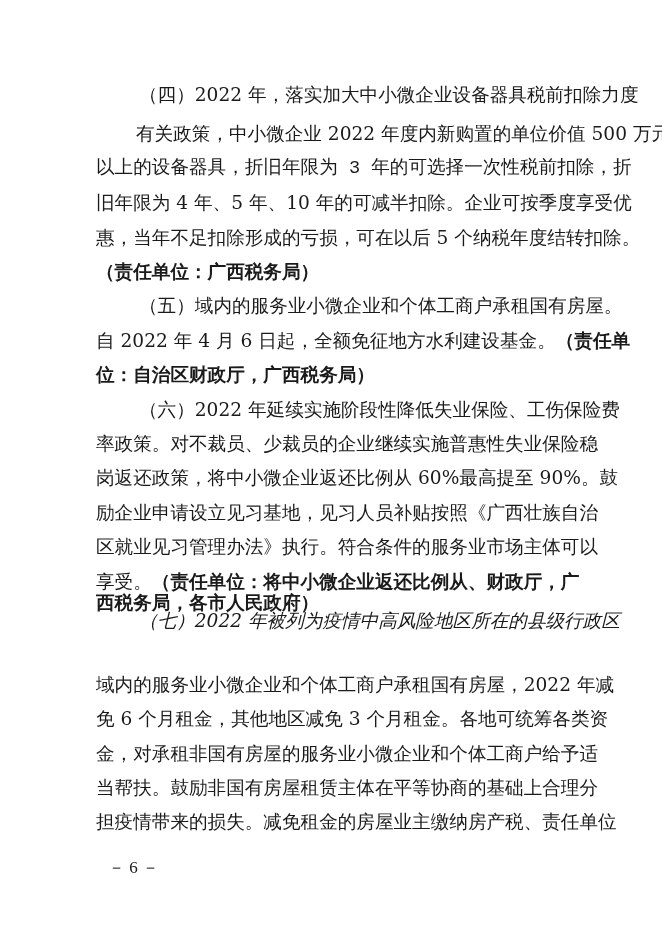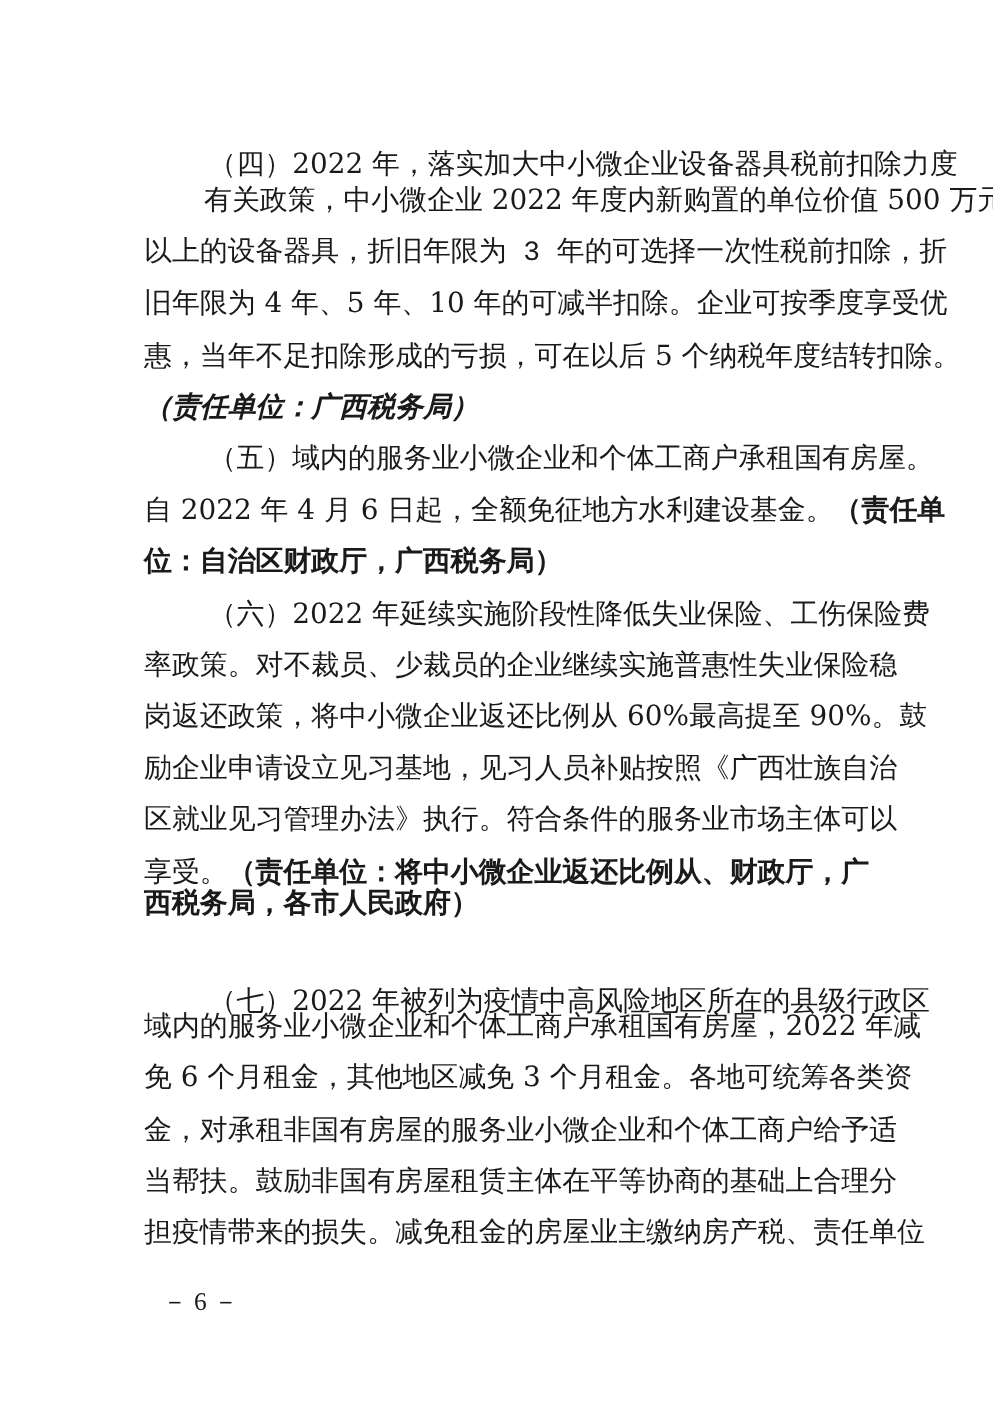--- a/index.html
+++ b/index.html
@@ -21,37 +21,37 @@
   .pagenum {
     position: absolute; left: 108px; top: 856px; font-size: 17px; line-height: 24px;
     font-family: "Liberation Serif", serif; color: #1a1a1a;
   }
 </style>
 </head>
 <body>
 
 <div class="page">
   <div id="lines">
-      <div class="line indent" style="top: 93px;"><span>（四）2022 年，落实加大中小微企业设备器具税前扣除力度</span></div>
+      <div class="line indent" style="top: 78px;"><span>（四）2022 年，落实加大中小微企业设备器具税前扣除力度</span></div>
       <div class="line" style="top: 117.4px; margin-left: 40px;"><span>有关政策，中小微企业 2022 年度内新购置的单位价值 500 万元</span></div>
       <div class="line" style="top: 151.8px; font-family: Liberation Mono, monospace;"><span>以上的设备器具，折旧年限为 3 年的可选择一次性税前扣除，折</span></div>
       <div class="line" style="top: 186.2px;"><span>旧年限为 4 年、5 年、10 年的可减半扣除。企业可按季度享受优</span></div>
       <div class="line" style="top: 220.6px;"><span>惠，当年不足扣除形成的亏损，可在以后 5 个纳税年度结转扣除。</span></div>
-      <div class="line last" style="top: 255px; font-style: italic;"><span class="b">（责任单位：广西税务局）</span></div>
+      <div class="line last" style="top: 255px;"><span class="b">（责任单位：广西税务局）</span></div>
       <div class="line indent" style="top: 289.4px;"><span>（五）域内的服务业小微企业和个体工商户承租国有房屋。</span></div>
       <div class="line" style="top: 323.8px;"><span>自 2022 年 4 月 6 日起，全额免征地方水利建设基金。</span><span class="b">（责任单</span></div>
       <div class="line last" style="top: 358.2px;"><span class="b">位：自治区财政厅，广西税务局）</span></div>
       <div class="line indent" style="top: 392.6px;"><span>（六）2022 年延续实施阶段性降低失业保险、工伤保险费</span></div>
       <div class="line" style="top: 427px;"><span>率政策。对不裁员、少裁员的企业继续实施普惠性失业保险稳</span></div>
       <div class="line" style="top: 461.4px;"><span>岗返还政策，将中小微企业返还比例从 60%最高提至 90%。鼓</span></div>
       <div class="line" style="top: 495.8px;"><span>励企业申请设立见习基地，见习人员补贴按照《广西壮族自治</span></div>
       <div class="line" style="top: 530.2px;"><span>区就业见习管理办法》执行。符合条件的服务业市场主体可以</span></div>
       <div class="line" style="top: 564.6px;"><span>享受。</span><span class="b">（责任单位：将中小微企业返还比例从、财政厅，广</span></div>
       <div class="line last" style="top: 586px;"><span class="b">西税务局，各市人民政府）</span></div>
-      <div class="line indent" style="top: 651px;"><span>（七）2022 年被列为疫情中高风险地区所在的县级行政区</span></div>
+      <div class="line indent" style="top: 604px; font-style: italic;"><span>（七）2022 年被列为疫情中高风险地区所在的县级行政区</span></div>
       <div class="line" style="top: 667.8px;"><span>域内的服务业小微企业和个体工商户承租国有房屋，2022 年减</span></div>
       <div class="line" style="top: 702.2px;"><span>免 6 个月租金，其他地区减免 3 个月租金。各地可统筹各类资</span></div>
       <div class="line" style="top: 736.6px;"><span>金，对承租非国有房屋的服务业小微企业和个体工商户给予适</span></div>
       <div class="line" style="top: 771px;"><span>当帮扶。鼓励非国有房屋租赁主体在平等协商的基础上合理分</span></div>
       <div class="line" style="top: 805.4px;"><span>担疫情带来的损失。减免租金的房屋业主缴纳房产税、责任单位</span></div>
     </div>
   <div class="pagenum">－ 6 －</div>
 </div>
 
 </body></html>

